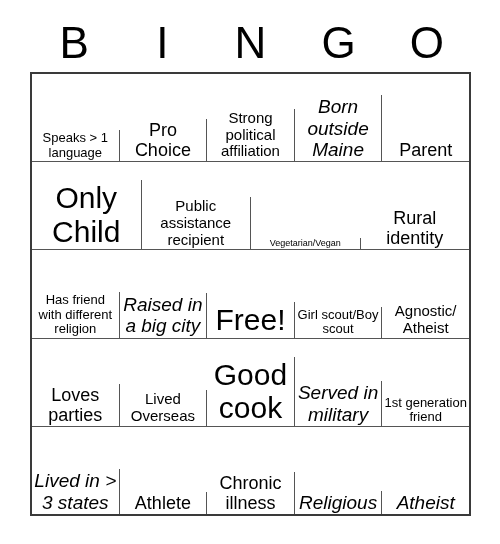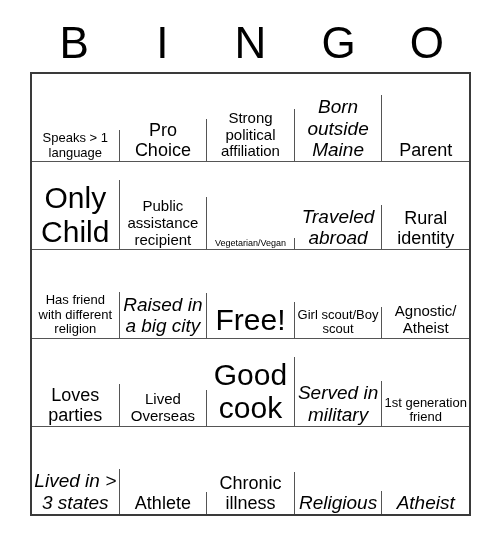--- a/index.html
+++ b/index.html
@@ -130,23 +130,20 @@
         <div class="cell">
           <span class="cell-text fs-xxl">Only Child</span>
         </div>
         <div class="cell">
           <span class="cell-text fs-md">Public assistance recipient</span>
         </div>
         <div class="cell">
           <span class="cell-text fs-xs">Vegetarian/Vegan</span>
         </div>
         <div class="cell">
-          <span class="cell-text fs-lg">Traveled abroad</span>
-        </div>
-        <div class="cell">
           <span class="cell-text fs-xl">Rural identity</span>
         </div>
       </div>
       <div class="grid-row">
         <div class="cell">
           <span class="cell-text fs-sm">Has friend with different religion</span>
         </div>
         <div class="cell">
           <span class="cell-text fs-lg">Raised in a big city</span>
         </div>

